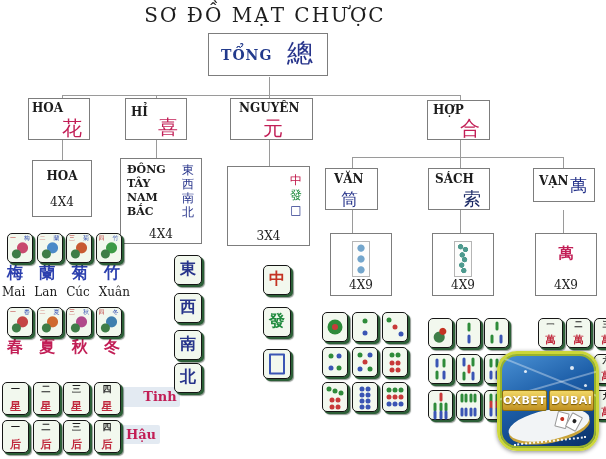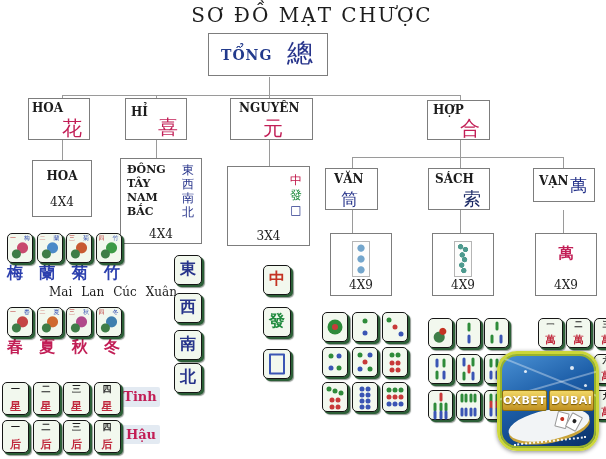--- a/index.html
+++ b/index.html
@@ -1,18 +1,18 @@
 <!DOCTYPE html>
 <html style="--magenta: #c21e56; --navy: #27348b; --crimson: #c01648; --teal: #0aa2a8; --gray-label: #8d8d8d; --green-dragon: #1f8a3d; --red-dragon: #c43222; --tile-face: #f2f8ee; --tile-side: #2c5f37; --line: #9a9a9a; --box-border: #7d7d7d; --label-bg: #e3eaf2; --dot-green: #2e8b3a; --dot-red: #c83a3a; --dot-blue: #3a55b4; --logo-border: #ccd63a;"><head>
 <meta charset="utf-8">
 <style>
   html,body{margin:0;padding:0;background:#fff;}
   #stage{position:relative;width:606px;height:459px;background:#fff;overflow:hidden;
          font-family:"DejaVu Sans","Liberation Sans",sans-serif;}
-  .serif{font-family:"DejaVu Serif","Liberation Serif",serif;padding-left:47px;}
+  .serif{font-family:"DejaVu Serif","Liberation Serif",serif;}
   .abs{position:absolute;}
   .line{position:absolute;background:var(--line,#999);}
   .box{position:absolute;border:1px solid var(--box-border,#777);background:#fff;box-sizing:border-box;}
   .vi{font-family:"DejaVu Serif","Liberation Serif",serif;font-weight:bold;color:#1c1c1c;}
   .count{font-family:"DejaVu Serif","Liberation Serif",serif;color:#222;font-size:12px;}
   .han-mag{color:var(--magenta,#c21e56);}
   .han-navy{color:var(--navy,#27348b);}
   .crimson{color:var(--crimson,#c01648);}
   .teal{color:var(--teal,#0aa2a8);}
   .graylbl{color:var(--gray-label,#8d8d8d);}
@@ -140,21 +140,21 @@
   </div>
   <div class="box" style="left:432px;top:233px;width:62px;height:63px;">
     <div class="minitile" style="background-image:radial-gradient(circle at 35% 14%, #4e9a8e 0 2.4px, transparent 3px),radial-gradient(circle at 65% 22%, #4e9a8e 0 2.4px, transparent 3px),radial-gradient(circle at 45% 38%, #4e9a8e 0 2.4px, transparent 3px),radial-gradient(circle at 60% 52%, #4e9a8e 0 2.4px, transparent 3px),radial-gradient(circle at 42% 68%, #4e9a8e 0 2.4px, transparent 3px),radial-gradient(circle at 55% 84%, #4e9a8e 0 2.4px, transparent 3px);"></div>
     <span class="count abs" style="left:0;right:0;bottom:3px;text-align:center;">4X9</span>
   </div>
   <div class="box" style="left:535px;top:233px;width:62px;height:63px;">
     <span class="han-mag abs" style="left:0;right:0;top:10px;text-align:center;font-size:15px;font-weight:bold;">萬</span>
     <span class="count abs" style="left:0;right:0;bottom:3px;text-align:center;">4X9</span>
   </div>
 
-  <div class="tag" style="left:120px;top:387px;width:40px;height:20px;line-height:20px;font-size:13px;">Tinh</div>
+  <div class="tag" style="left:120px;top:387px;width:40px;height:20px;line-height:20px;font-size:13px;padding-left:20px;">Tinh</div>
   <div class="tag" style="left:122px;top:425px;width:38px;height:19px;line-height:19px;font-size:13px;">Hậu</div>
 
   <div id="tiles">
       <div class="tile" style="left: 7px; top: 233px; width: 26px; height: 30px;">
         <span class="cn" style="left: 2px; top: 1px; font-size: 6px; color: rgb(187, 51, 51);">一</span>
         <span class="cn" style="right: 2px; top: 1px; font-size: 6px; color: rgb(58, 85, 180);">梅</span>
         <div class="blob" style="background: radial-gradient(circle at 30% 72%, rgb(62, 125, 71) 0px, rgb(62, 125, 71) 4px, transparent 5px), radial-gradient(circle at 64% 38%, rgb(200, 74, 110) 0px, rgb(200, 74, 110) 5px, transparent 6px);"></div>
       </div>
       <div class="tile" style="left: 36.5px; top: 233px; width: 26px; height: 30px;">
         <span class="cn" style="left: 2px; top: 1px; font-size: 6px; color: rgb(187, 51, 51);">二</span>

